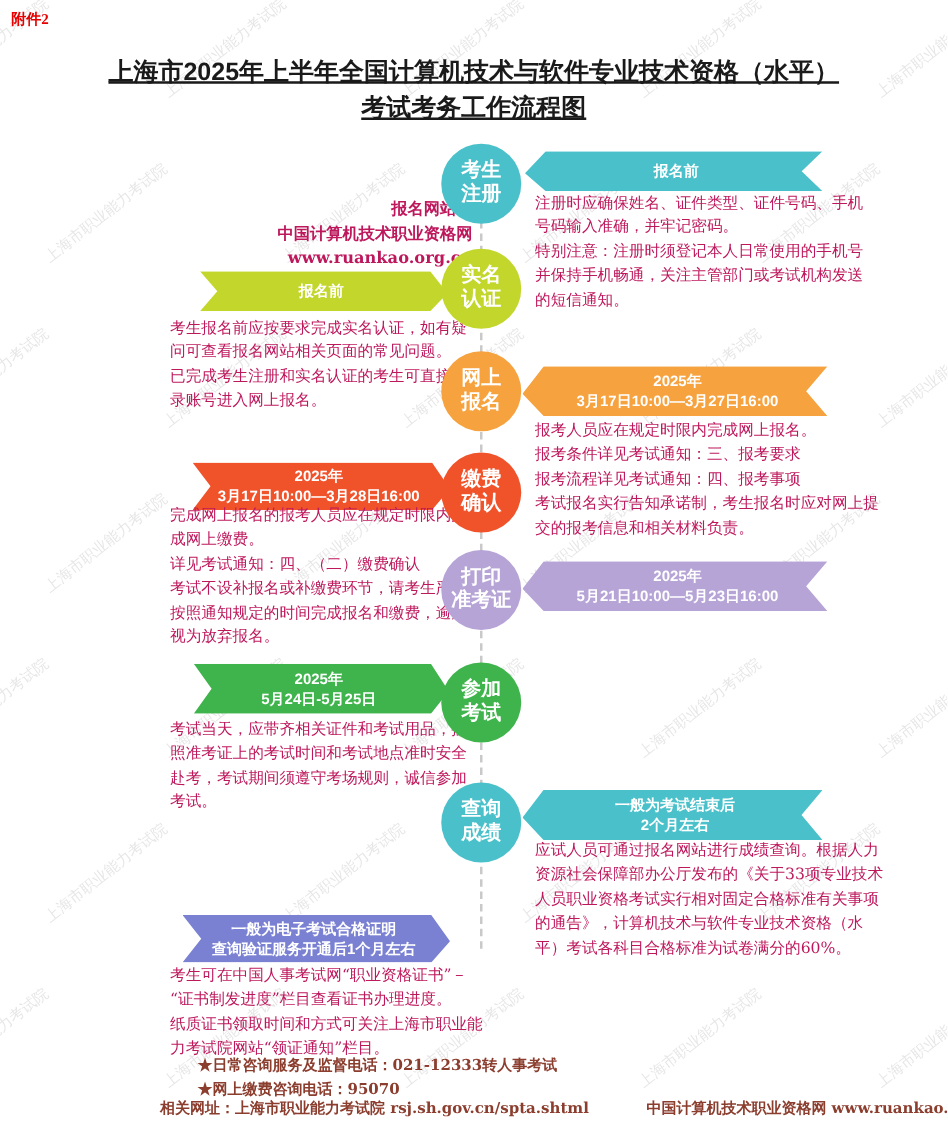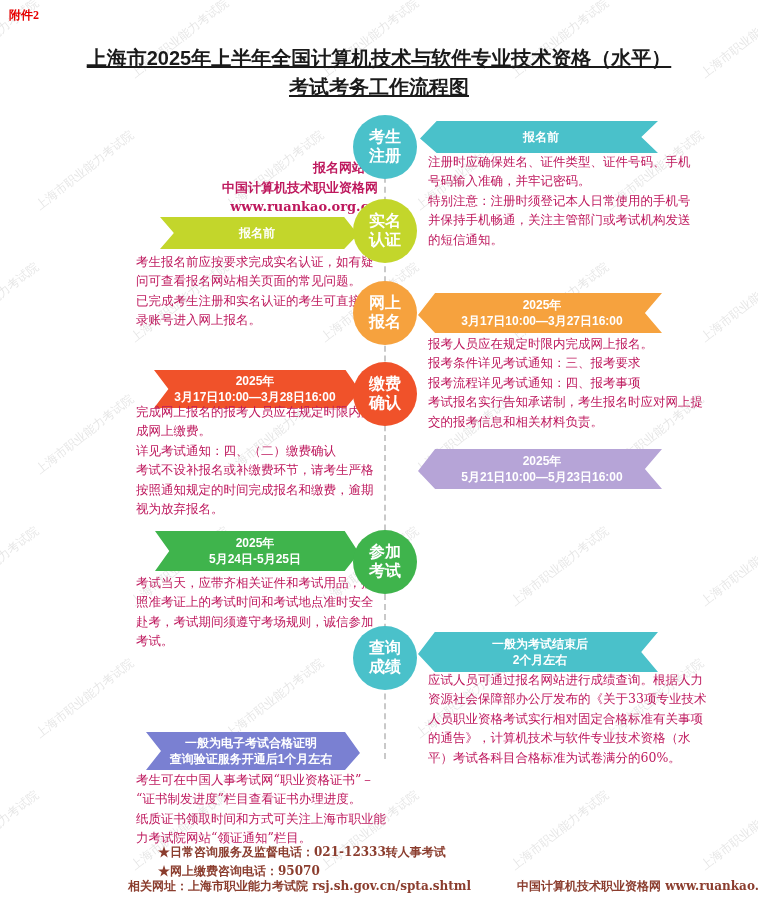--- a/index.html
+++ b/index.html
@@ -170,20 +170,22 @@
 确认</div>
   <div class="banner left ban-4 c-red">2025年
 3月17日10:00—3月28日16:00</div>
   <div class="desc des-4">完成网上报名的报考人员应在规定时限内完
 成网上缴费。
 详见考试通知：四、（二）缴费确认
 考试不设补报名或补缴费环节，请考生严格
 按照通知规定的时间完成报名和缴费，逾期
 视为放弃报名。</div>
 
+  <div class="circle circ-5 c-purple">打印
+准考证</div>
   <div class="banner right ban-5 c-purple">2025年
 5月21日10:00—5月23日16:00</div>
 
   <div class="circle circ-6 c-green">参加
 考试</div>
   <div class="banner left ban-6 c-green">2025年
 5月24日-5月25日</div>
   <div class="desc des-6">考试当天，应带齐相关证件和考试用品，按
 照准考证上的考试时间和考试地点准时安全
 赴考，考试期间须遵守考场规则，诚信参加

